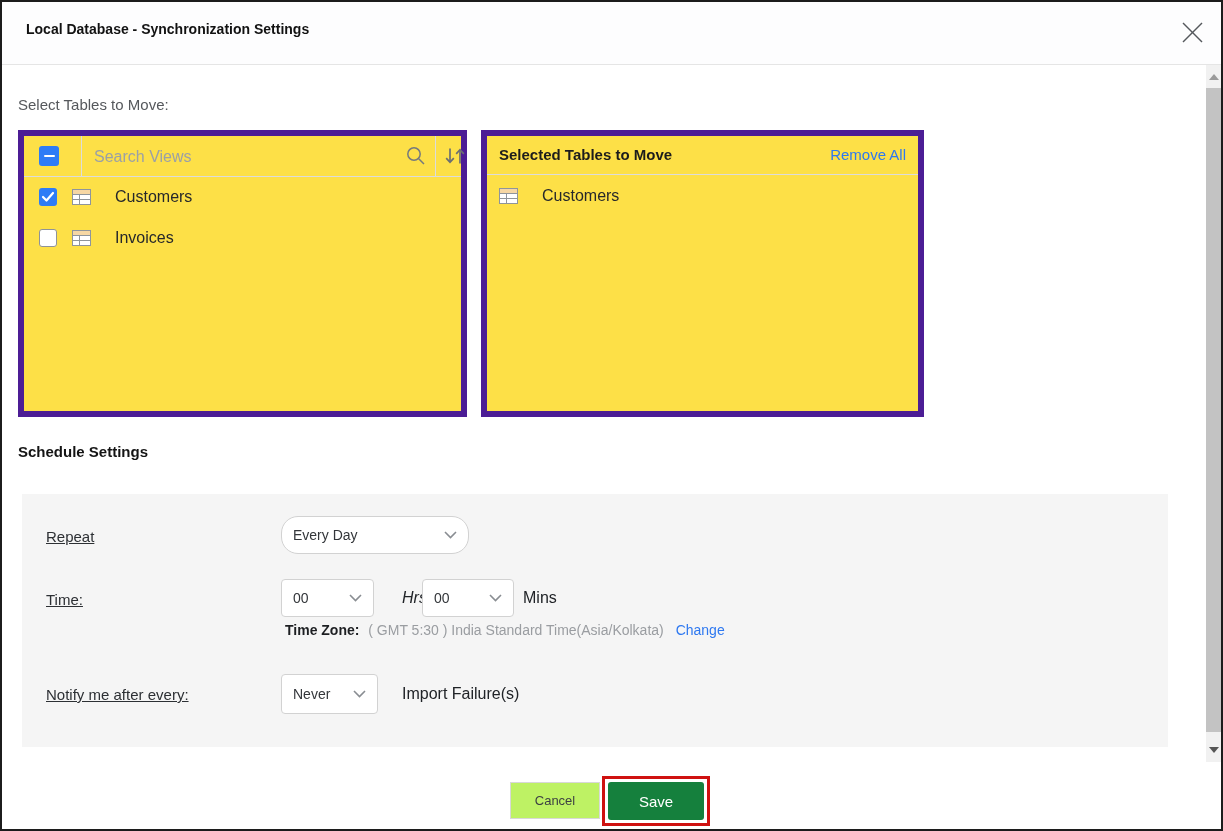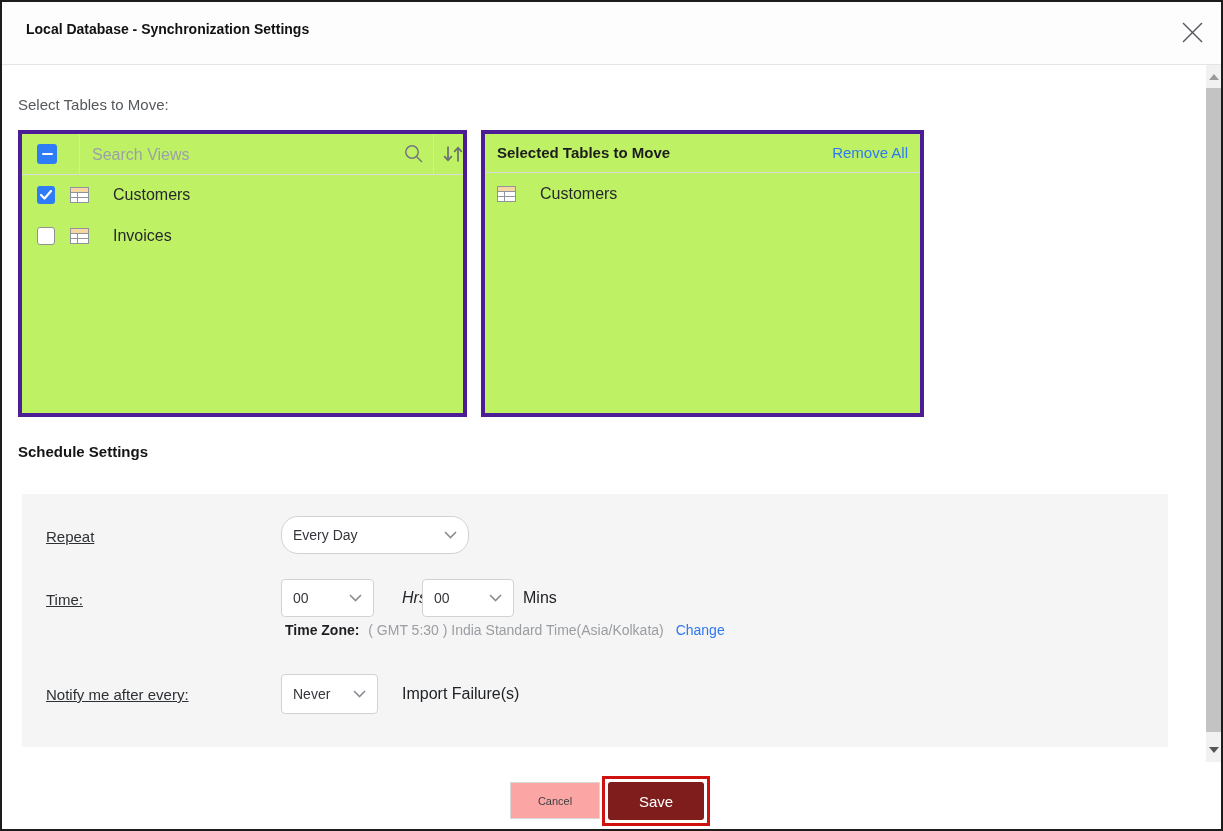--- a/index.html
+++ b/index.html
@@ -9,21 +9,21 @@
   }
   
   .titlebar { position:absolute; left:0; top:0; right:0; height:62px; background:#fdfdfe; border-bottom:1px solid #e5e5e5; }
   .title { position:absolute; left:24px; top:19px; font-size:14px; font-weight:700; color:#121212; white-space:nowrap;text-align:right; }
   .close-btn { position:absolute; right:14px; top:15px; width:30px; height:30px; cursor:pointer; display:flex; align-items:center; justify-content:center; }
 
   
   .section-label { position:absolute; left:16px; top:94px; font-size:15px; color:#55585c; }
 
   
-  .panel { position:absolute; background:#bef264; border:4px solid #4c1d95; box-sizing:border-box; }
+  .panel { position:absolute; background:#fde047; border:6px solid #4c1d95; box-sizing:border-box; }
   .panel-left  { left:16px;  top:128px; width:449px; height:287px; }
   .panel-right { left:479px; top:128px; width:443px; height:287px; }
 
   .lp-header { position:absolute; left:0; top:0; right:0; height:40px; border-bottom:1px solid #dcdcdc; }
   .selectall { position:absolute; left:15px; top:10px; width:20px; height:20px; background:#2e7cf6; border-radius:3px; cursor:pointer; display:flex; align-items:center; justify-content:center; }
   .selectall .dash { width:11px; height:2.6px; background:#fff; border-radius:1px; }
   .hdr-div1 { position:absolute; left:57px;  top:0; height:40px; border-left:1px solid #dcdcdc; }
   .hdr-div2 { position:absolute; left:411px; top:0; height:40px; border-left:1px solid #dcdcdc; }
   .search-input { position:absolute; left:68px; top:4px; width:305px; height:31px; border:none; outline:none; font-size:16px; color:#35383c; font-family:"Liberation Sans",sans-serif; background:transparent; }
   .search-input::placeholder { color:#9ba0a6; opacity:1; }
@@ -63,24 +63,24 @@
   .unit-hrs  { left:400px; top:587px;font-style:italic; }
   .unit-mins { left:521px; top:587px; }
   .notify-suffix { position:absolute; left:400px; top:683px; font-size:16px; color:#202327; }
 
   .tz-row { position:absolute; left:283px; top:620px; font-size:14px; white-space:nowrap; }
   .tz-label { font-weight:700; color:#1d1f22; }
   .tz-value { color:#9a9da1; margin-left:5px; }
   .tz-change { color:#2e78f0; margin-left:8px; cursor:pointer; }
 
   
-  .btn-cancel { position:absolute; left:508px; top:780px; width:90px; height:37px; background:#fca5a5; border:1px solid #d8d8d8; border-radius:0;
-                font-size:11px; color:#3c3f43; display:flex; align-items:center; justify-content:center; cursor:pointer; font-family:"Liberation Sans",sans-serif; }
+  .btn-cancel { position:absolute; left:508px; top:780px; width:90px; height:37px; background:#bef264; border:1px solid #d8d8d8; border-radius:0;
+                font-size:13px; color:#3c3f43; display:flex; align-items:center; justify-content:center; cursor:pointer; font-family:"Liberation Sans",sans-serif; }
   .save-outline { position:absolute; left:600px; top:774px; width:108px; height:50px; border:3px solid #cf1110; box-sizing:border-box; }
-  .btn-save { position:absolute; left:606px; top:780px; width:96px; height:38px; background:#7f1d1d; border:none; border-radius:3px;
+  .btn-save { position:absolute; left:606px; top:780px; width:96px; height:38px; background:#15803d; border:none; border-radius:3px;
               font-size:15px; color:#ffffff; display:flex; align-items:center; justify-content:center; cursor:pointer; font-family:"Liberation Sans",sans-serif; }
 
   
   .scrollbar { position:absolute; left:1204px; top:63px; width:17px; height:697px; background:#f1f1f1; }
   .sb-up   { position:absolute; left:3px; top:9px;  width:0; height:0; border-left:5.5px solid transparent; border-right:5.5px solid transparent; border-bottom:6px solid #9a9a9a; cursor:pointer; }
   .sb-thumb{ position:absolute; left:0; top:23px; width:17px; height:644px; background:#c3c3c3; cursor:pointer; }
   .sb-down { position:absolute; left:3px; bottom:9px; width:0; height:0; border-left:5.5px solid transparent; border-right:5.5px solid transparent; border-top:6px solid #555555; cursor:pointer; }
 
   svg { display:block; }
 </style>

